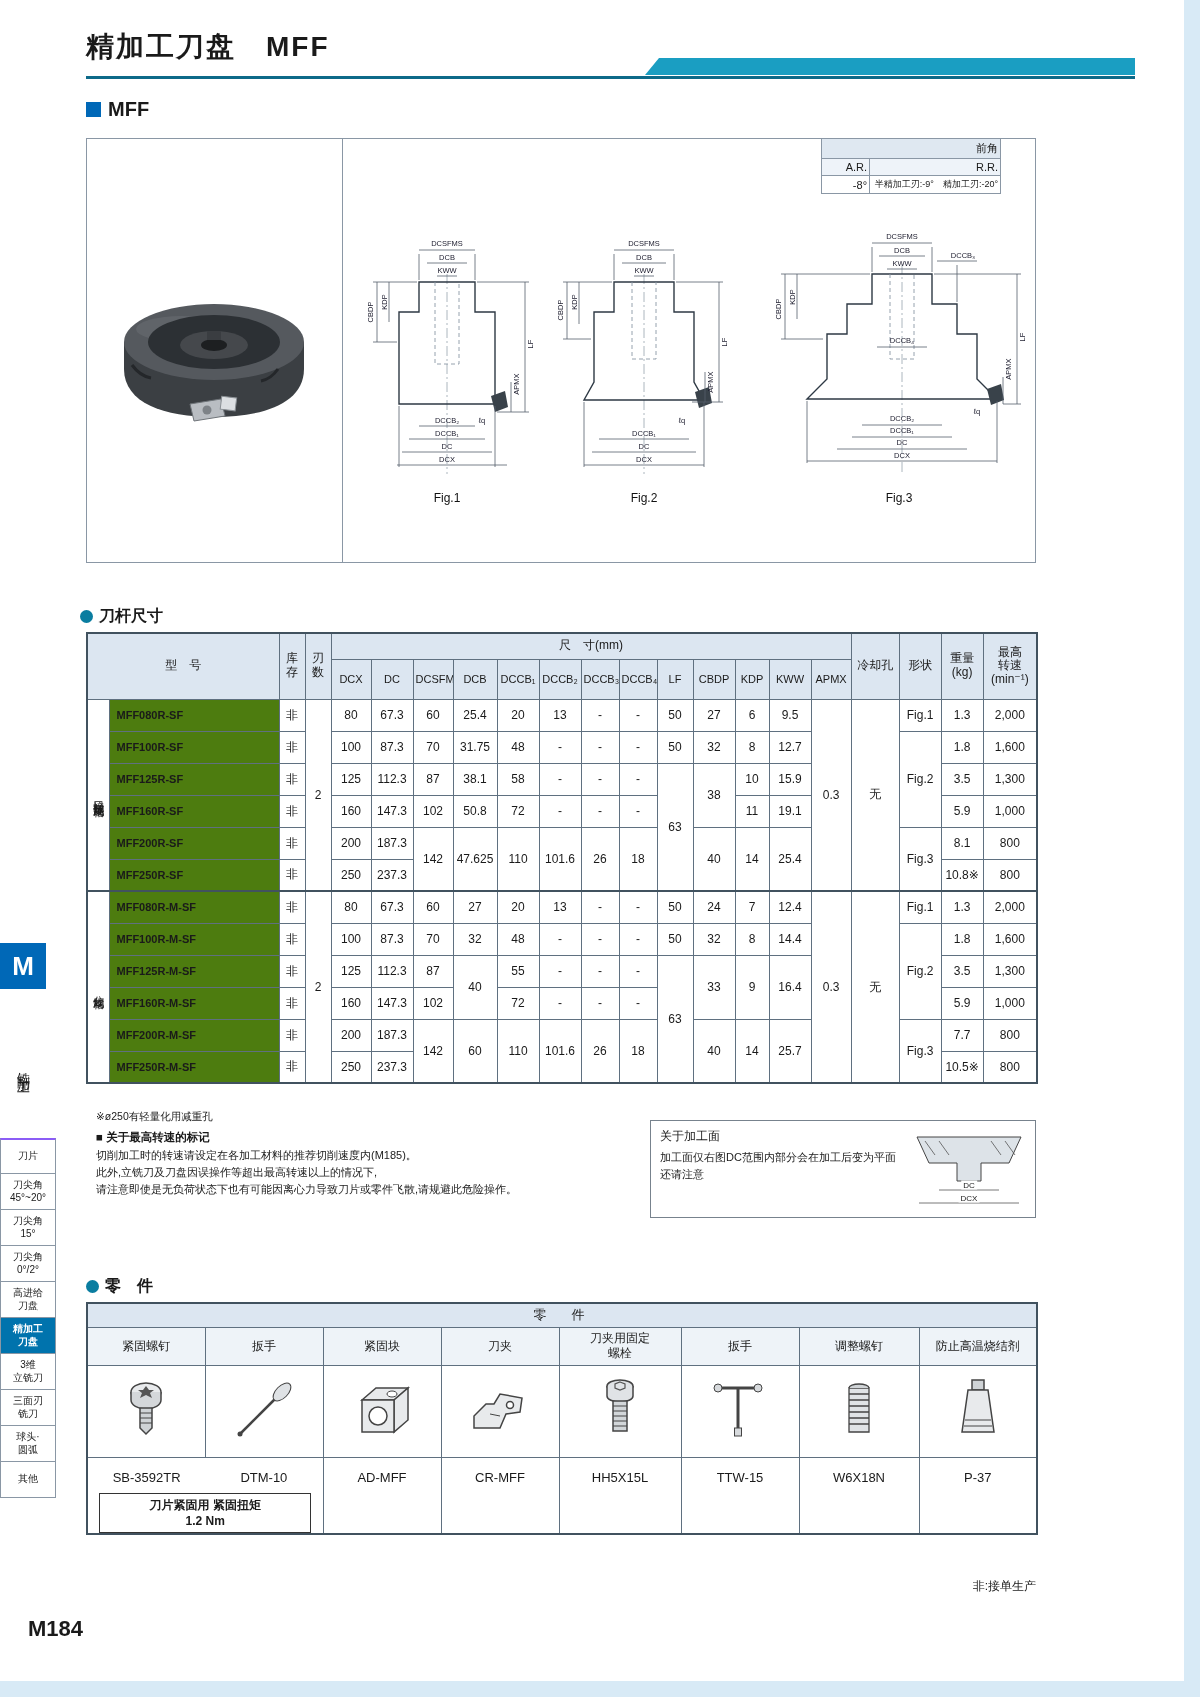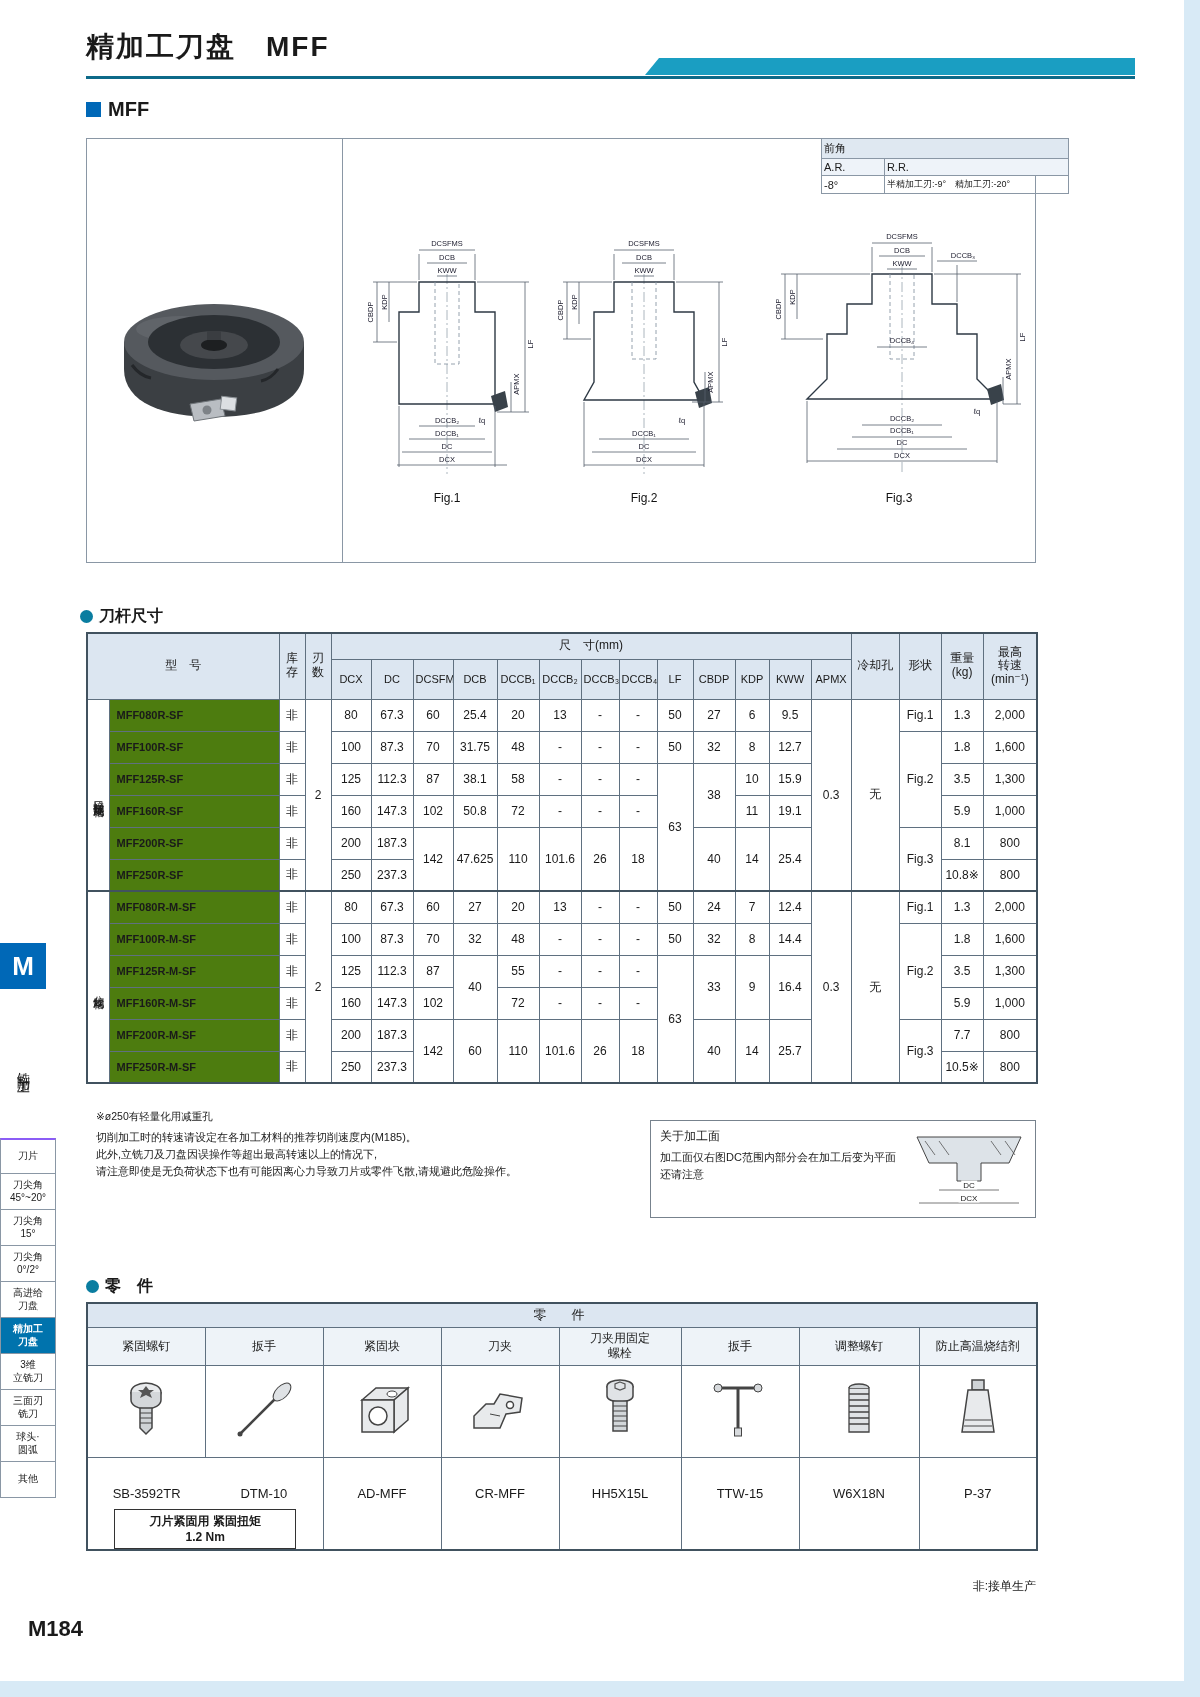--- a/index.html
+++ b/index.html
@@ -16,21 +16,21 @@
   .title-accent { position:absolute; left:645px; top:58px; width:490px; height:17px; background:#1a9ec2;
                   clip-path:polygon(14px 0,100% 0,100% 100%,0 100%); }
 
   .mff-head { position:absolute; left:86px; top:98px; font-size:20px; font-weight:bold; display:flex; align-items:center; gap:7px; }
   .mff-head .sq { width:15px; height:15px; background:#0068b7; display:inline-block; }
 
   .figure-panel { position:absolute; left:86px; top:138px; width:950px; height:425px; border:1px solid #8a97a5; }
   .photo-area { position:absolute; left:0; top:0; width:256px; height:100%; border-right:1px solid #8a97a5; }
   .photo-area svg { position:absolute; left:15px; top:118px; }
 
-  .rake { position:absolute; left:734px; top:-1px; width:248px; border-collapse:collapse; font-size:11px; text-align:left; }
+  .rake { position:absolute; left:734px; top:-1px; width:180px; border-collapse:collapse; font-size:11px; text-align:right; }
   .rake th, .rake td { border:1px solid #8a97a5; padding:2px 2px; }
   .rake th { background:#dfe8f1; font-weight:normal; }
   .rake tr.lbl td { background:#eef3f9; }
   .rake .rrv { font-size:9px; }
 
   .fig { position:absolute; top:95px; }
   #fig1 { left:270px; width:180px; height:245px; }
   #fig2 { left:460px; width:195px; height:245px; }
   #fig3 { left:680px; width:265px; height:250px; top:90px; }
   .fig svg { position:absolute; left:0; top:0; }
@@ -72,24 +72,24 @@
   .mach-fig .mlabel { position:absolute; font-size:8px; transform:translate(-50%,-50%); background:#fff; padding:0 2px; }
   .mach-fig .m1 { left:60px; top:56px; }
   .mach-fig .m2 { left:60px; top:69px; }
 
   .parts { position:absolute; left:86px; top:1302px; width:950px; border-collapse:collapse; table-layout:fixed;
            text-align:center; font-size:12px; border:2px solid #41525f; }
   .parts th, .parts td { border:1px solid #5f7080; }
   .parts thead tr:first-child th { height:24px; background:#dce6f1; font-weight:normal; font-size:13px; letter-spacing:6px; }
   .parts thead tr:last-child th { height:38px; background:#eef3f8; font-weight:normal; line-height:1.25; }
   .parts td.icon-cell { height:92px; background:#fff; }
-  .parts td.num { height:76px; vertical-align:top; padding-top:28px; font-size:13px; }
+  .parts td.num { height:76px; vertical-align:top; padding-top:12px; font-size:13px; }
   .numpair { display:flex; }
   .numpair span { flex:1; }
-  .torque-box { margin:8px auto 0; width:182px; border:1.5px solid #333; padding:3px 4px; font-size:12px; font-weight:bold; line-height:1.35; }
+  .torque-box { margin:8px auto 0; width:212px; border:1.5px solid #333; padding:3px 4px; font-size:12px; font-weight:bold; line-height:1.35; }
 
   .order-note { position:absolute; left:86px; top:1578px; width:950px; text-align:right; font-size:12px; }
   .page-num { position:absolute; left:28px; top:1616px; font-size:22px; font-weight:bold; }
 
   .side-m { position:absolute; left:0; top:943px; width:46px; height:46px; background:#0068b7; color:#fff;
             font-size:26px; font-weight:bold; display:flex; align-items:center; justify-content:center; }
   .side-cat { position:absolute; left:0; top:1012px; width:46px; height:112px; display:flex; align-items:center; justify-content:center; font-size:13px; }
   .side-items { position:absolute; left:0; top:1138px; width:56px; }
   .side-item { border:1px solid #8a97a5; border-top:none; background:#fff; font-size:10px; line-height:1.25;
                text-align:center; padding:3px 1px; min-height:36px; display:flex; align-items:center; justify-content:center; }
@@ -540,20 +540,21 @@
         <td>250</td>
           <td>237.3</td>
         <td>10.5※</td>
           <td>800</td>
       </tr>
     </tbody>
   </table>
 
   <div class="notes">
     <div class="n1">※ø250有轻量化用减重孔</div>
+    <div class="n2">■ 关于最高转速的标记</div>
     <div>切削加工时的转速请设定在各加工材料的推荐切削速度内(M185)。</div>
     <div>此外,立铣刀及刀盘因误操作等超出最高转速以上的情况下,</div>
     <div>请注意即使是无负荷状态下也有可能因离心力导致刀片或零件飞散,请规避此危险操作。</div>
   </div>
 
   <div class="mach-box">
     <div class="mach-title">关于加工面</div>
     <div class="mach-text ml">加工面仅右图DC范围内部分会在加工后变为平面
 还请注意</div>
     <div class="mach-fig">

